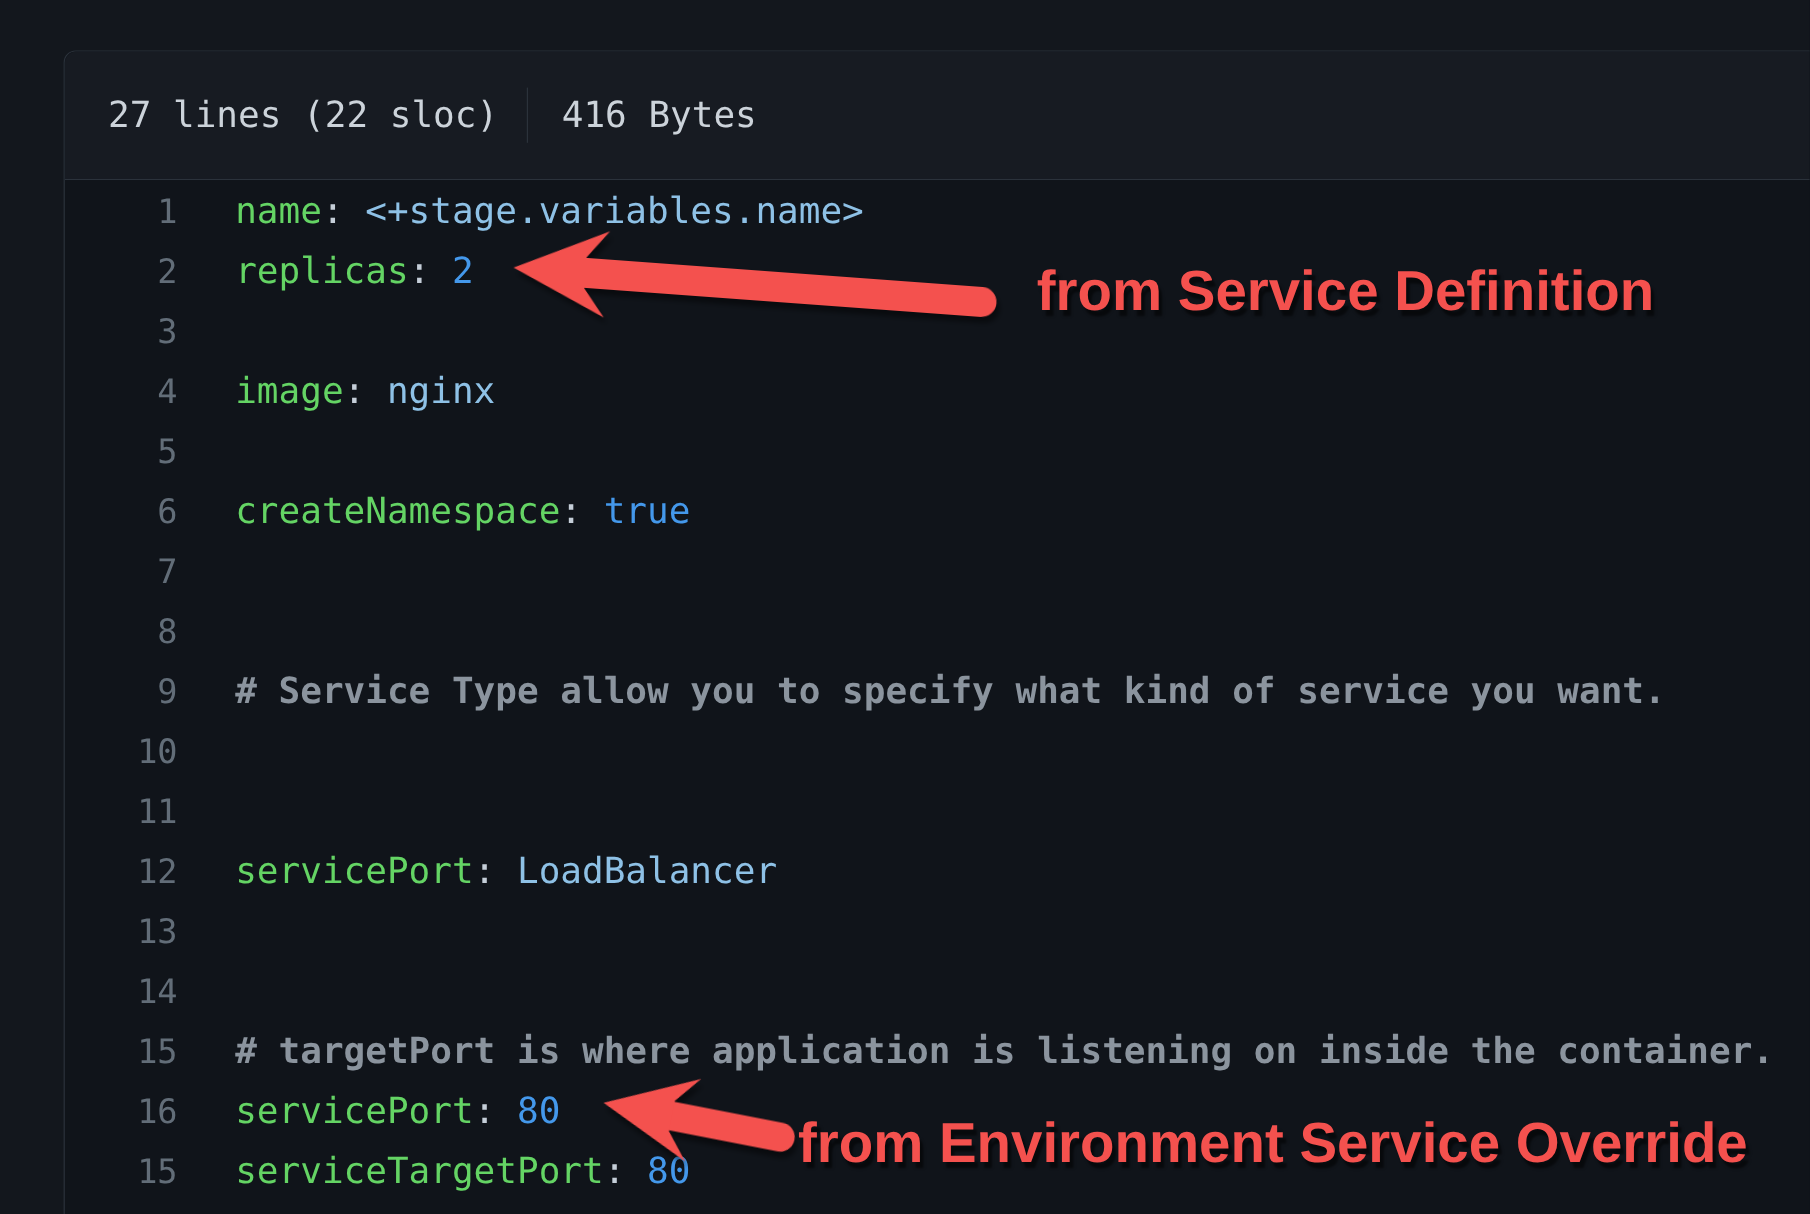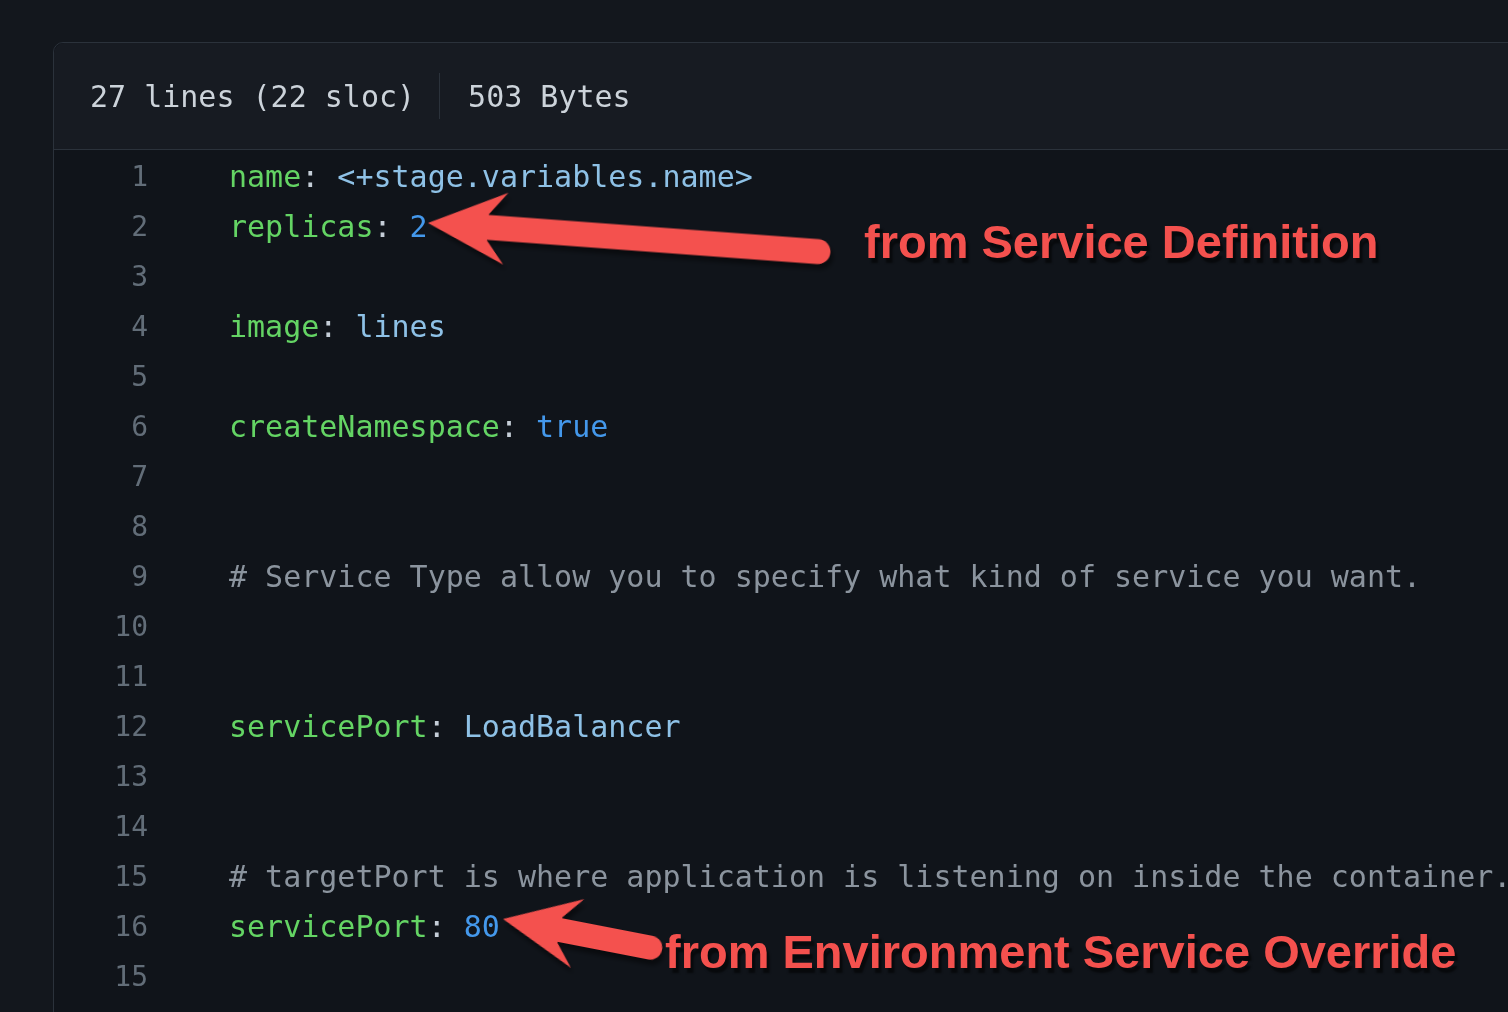--- a/index.html
+++ b/index.html
@@ -58,26 +58,26 @@
     white-space: pre;
   }
   .ln {
     width: 94px;
     text-align: right;
     color: var(--line_number);
     font-size: 28px;
     flex: 0 0 auto;
     cursor: pointer;
   }
-  .ct { margin-left: 81px; text-align: right; }
+  .ct { margin-left: 48px; text-align: right; }
   .tok-k { color: var(--key); }
   .tok-p { color: var(--punc); }
   .tok-s { color: var(--str); }
   .tok-n { color: var(--num); }
-  .tok-c { color: var(--comment); }
+  .tok-c { color: var(--comment); font-weight: bold; }
 
   .overlay {
     position: absolute;
     left: 0; top: 0;
     pointer-events: none;
   }
   .arrow { filter: drop-shadow(3px 5px 2px rgba(0,0,0,0.45)); }
   .arrow line { stroke: var(--red); }
   .arrow polygon { fill: var(--red); }
 
@@ -96,41 +96,41 @@
 </style>
 </head>
 <body>
 
 <div class="page">
 
   <div class="file-panel">
     <div class="file-header">
       <span>27 lines (22 sloc)</span>
       <span class="vdivider"></span>
-      <span>503 Bytes</span>
+      <span>416 Bytes</span>
     </div>
     <div class="code-area">
       <div id="code-lines">
           <div class="line"><span class="ln">1</span><span class="ct"><span class="tok-k">name</span><span class="tok-p">:</span><span class="tok-s"> &lt;+stage.variables.name&gt;</span></span></div>
           <div class="line"><span class="ln">2</span><span class="ct"><span class="tok-k">replicas</span><span class="tok-p">:</span><span class="tok-n"> 2</span></span></div>
           <div class="line"><span class="ln">3</span><span class="ct"></span></div>
-          <div class="line"><span class="ln">4</span><span class="ct"><span class="tok-k">image</span><span class="tok-p">:</span><span class="tok-s"> lines</span></span></div>
+          <div class="line"><span class="ln">4</span><span class="ct"><span class="tok-k">image</span><span class="tok-p">:</span><span class="tok-s"> nginx</span></span></div>
           <div class="line"><span class="ln">5</span><span class="ct"></span></div>
           <div class="line"><span class="ln">6</span><span class="ct"><span class="tok-k">createNamespace</span><span class="tok-p">:</span><span class="tok-n"> true</span></span></div>
           <div class="line"><span class="ln">7</span></div>
           <div class="line"><span class="ln">8</span><span class="ct"></span></div>
           <div class="line"><span class="ln">9</span><span class="ct"><span class="tok-c"># Service Type allow you to specify what kind of service you want.</span></span></div>
           <div class="line"><span class="ln">10</span></div>
           <div class="line"><span class="ln">11</span></div>
           <div class="line"><span class="ln">12</span><span class="ct"><span class="tok-k">servicePort</span><span class="tok-p">:</span><span class="tok-s"> LoadBalancer</span></span></div>
           <div class="line"><span class="ln">13</span><span class="ct"></span></div>
           <div class="line"><span class="ln">14</span></div>
           <div class="line"><span class="ln">15</span><span class="ct"><span class="tok-c"># targetPort is where application is listening on inside the container.</span></span></div>
           <div class="line"><span class="ln">16</span><span class="ct"><span class="tok-k">servicePort</span><span class="tok-p">:</span><span class="tok-n"> 80</span></span></div>
-          <div class="line"><span class="ln">15</span></div>
+          <div class="line"><span class="ln">15</span><span class="ct"><span class="tok-k">serviceTargetPort</span><span class="tok-p">:</span><span class="tok-n"> 80</span></span></div>
         </div>
     </div>
   </div>
 
   <svg class="overlay" width="1508" height="1012" viewBox="0 0 1508 1012">
     <g class="arrow" transform="translate(428,223) rotate(4.2)">
       <line x1="60" y1="0" x2="391" y2="0" stroke-width="25" stroke-linecap="round"></line>
       <polygon points="0,0 78,-36 60,-13 60,13 78,36"></polygon>
     </g>
     <g class="arrow" transform="translate(503,919) rotate(11)">

